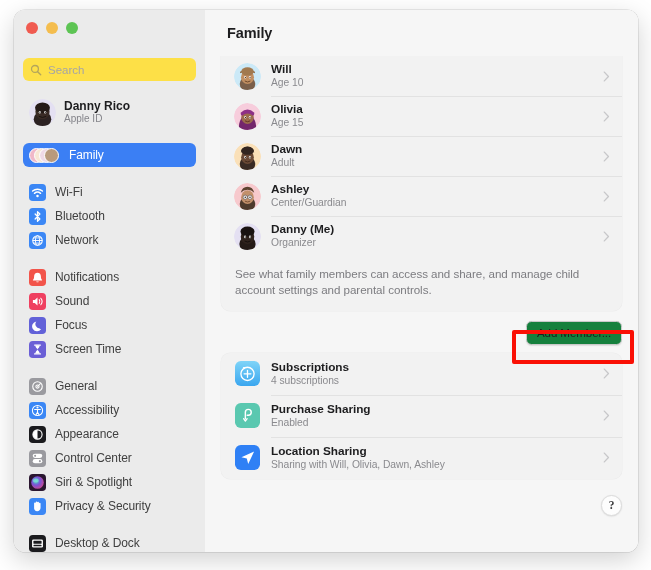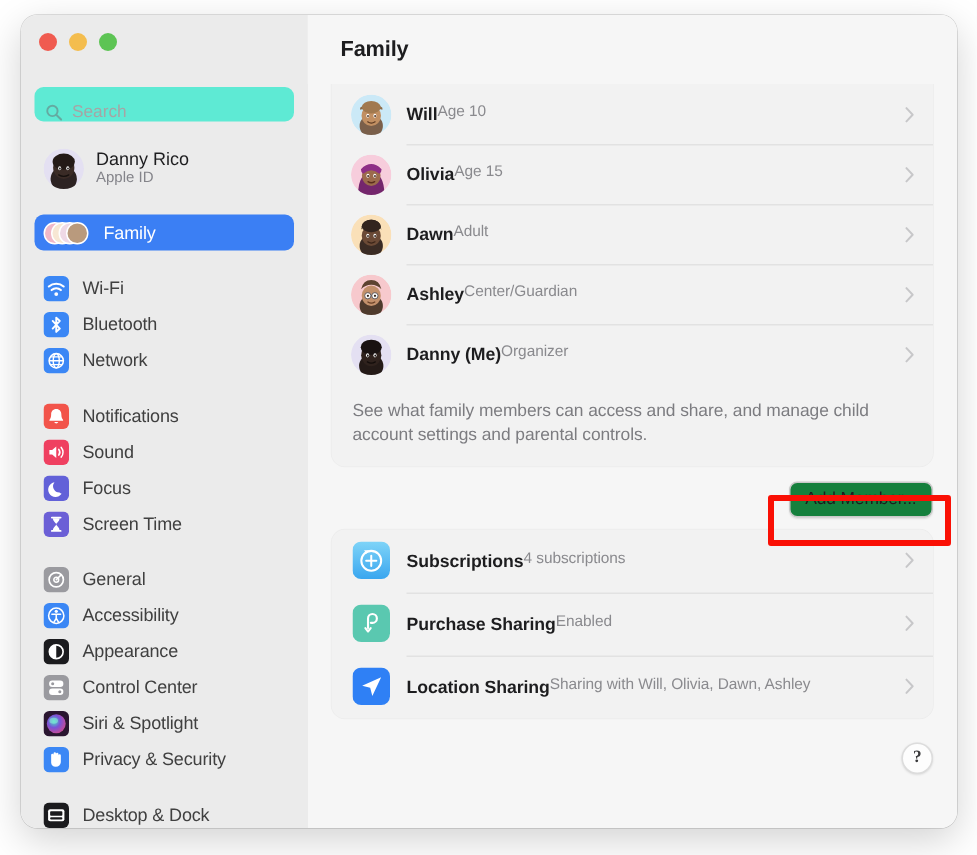--- a/index.html
+++ b/index.html
@@ -57,24 +57,24 @@
     display: block;
   }
   .light.red { background: #f05b50; }
   .light.yellow { background: #f4bd4e; }
   .light.green { background: #5dc454; }
 
   .search-wrap {
     position: absolute;
     left: 9px; top: 48px;
     width: 173px; height: 23px;
-    background: #5eead4;
+    background: #fde047;
     border-radius: 6px;
     display: flex;
-    align-items: flex-end;
+    align-items: center;
     padding: 0 7px;
     box-sizing: border-box;
   }
   .search-icon {
     width: 12px; height: 12px;
     flex: 0 0 auto;
     margin-right: 6px;
     opacity: 0.5;
   }
   .search-input {
@@ -128,21 +128,21 @@
   
   .appleid-av {
     width: 27px; height: 27px;
     border-radius: 50%;
     flex: 0 0 auto;
     margin-right: 8px;
     overflow: hidden;
     position: relative;
   }
   .appleid-text { display: flex; flex-direction: column; line-height: 1.2; }
-  .appleid-name { font-size: 12px; color: #1d1d1f; font-weight: 400; }
+  .appleid-name { font-size: 12px; color: #1d1d1f; font-weight: 700; }
   .appleid-sub { font-size: 10px; color: #84848a; }
 
   
   .fam-stack {
     width: 34px; height: 17px;
     flex: 0 0 auto;
     margin-right: 6px;
     position: relative;
   }
   .fam-stack i {
@@ -214,21 +214,21 @@
 
   .avatar {
     width: 27px; height: 27px;
     border-radius: 50%;
     flex: 0 0 auto;
     margin-right: 10px;
     overflow: hidden;
     position: relative;
   }
 
-  .row-text { display: flex; flex-direction: row; line-height: 1.25; flex: 1 1 auto; min-width: 0; }
+  .row-text { display: flex; flex-direction: column; line-height: 1.25; flex: 1 1 auto; min-width: 0; }
   .row-title { font-size: 11.8px; color: #1d1d1f; font-weight: bold; letter-spacing: -0.05px; }
   .row-sub { font-size: 10.3px; color: #8a8a8e; letter-spacing: -0.05px; }
 
   .chevron {
     flex: 0 0 auto;
     width: 7px; height: 11px;
     opacity: 0.42;
   }
 
   .desc {

